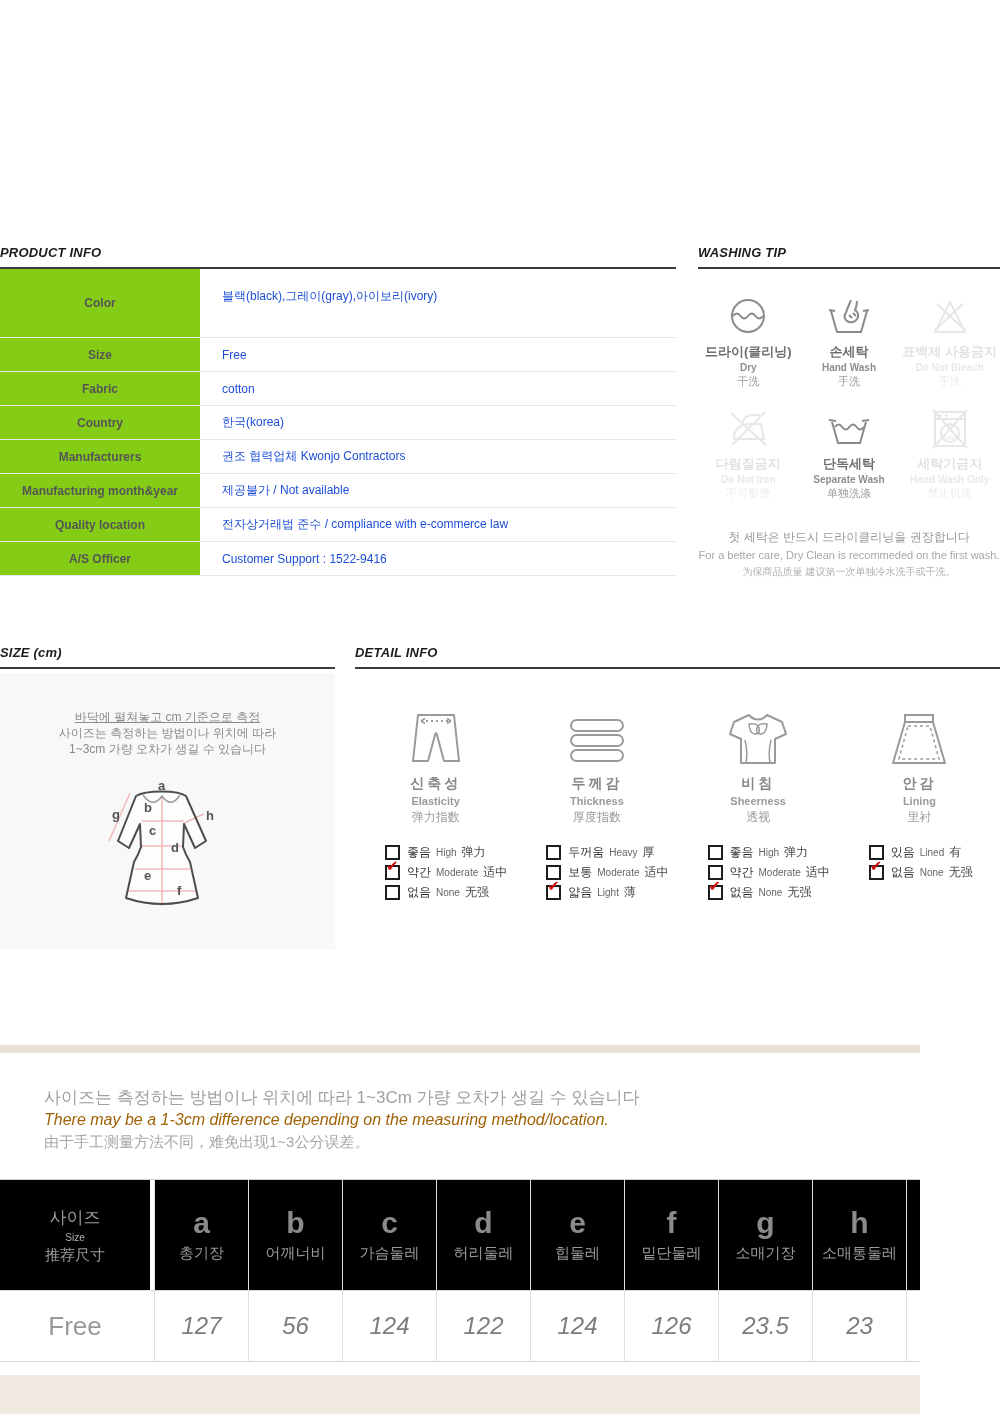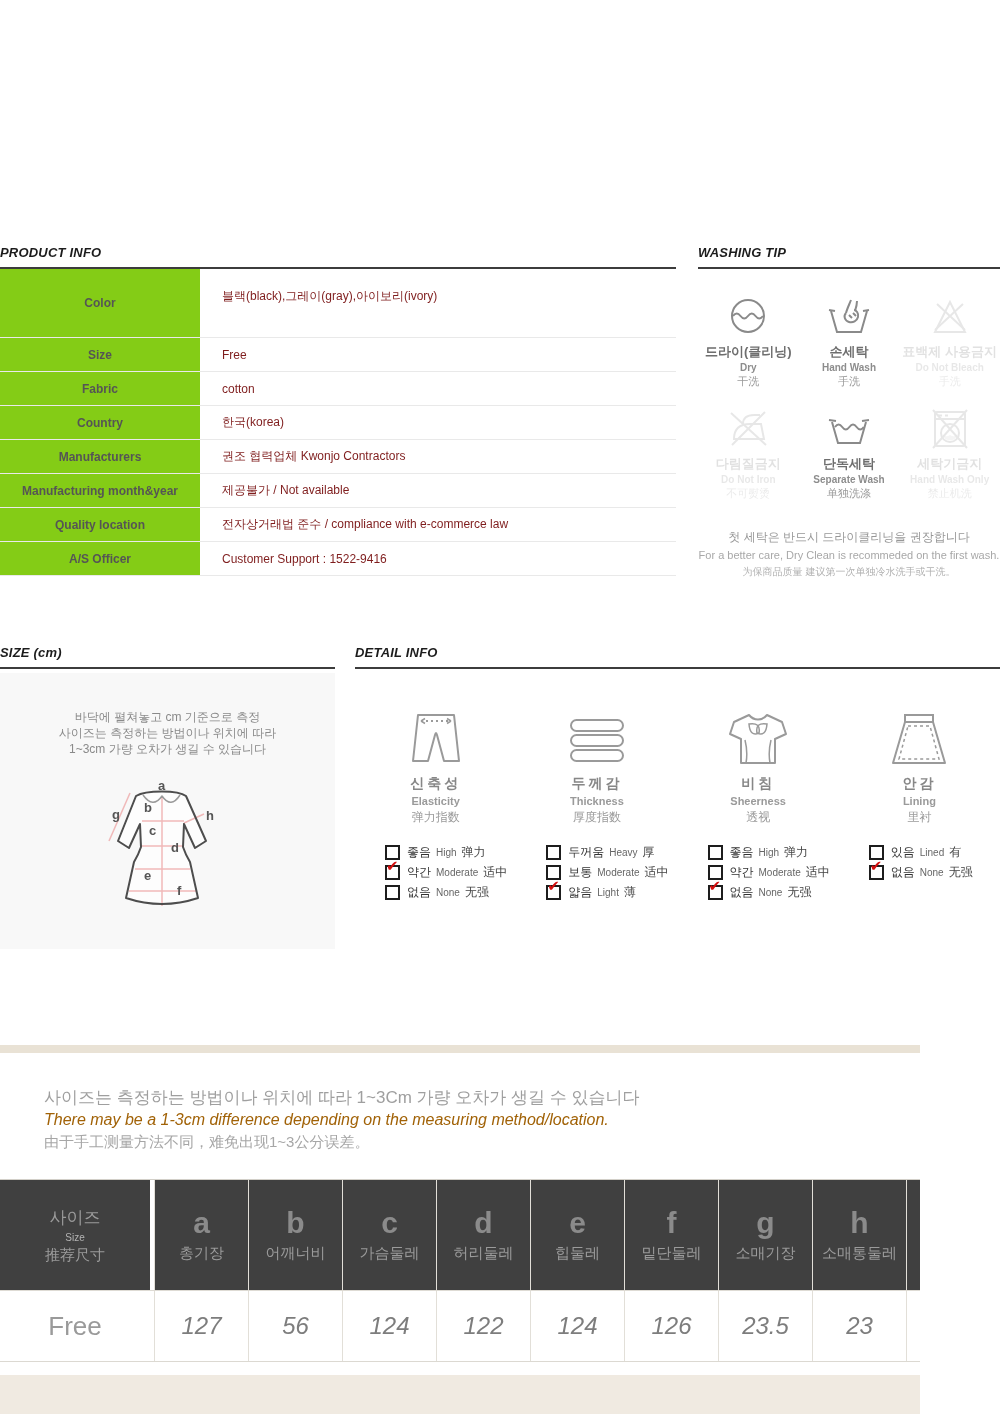--- a/index.html
+++ b/index.html
@@ -8,41 +8,41 @@
 
   .sec{position:absolute;}
   .sec-title{font-style:italic;font-weight:bold;font-size:13px;color:#1c1c1c;
     border-bottom:2px solid #3c3c3c;padding-bottom:7px;letter-spacing:.2px;}
 
   
   .pi-row{display:flex;border-bottom:1px solid #e9e9e9;height:33px;}
   .pi-row.tall{height:68px;}
   .pi-label{width:200px;flex:none;background:#84cc16;display:flex;align-items:center;
     justify-content:center;font-weight:bold;font-size:12px;color:#555;text-align:center;}
-  .pi-value{flex:1;display:flex;align-items:center;padding-left:22px;font-size:12px;color:#7f1d1d;background:#fff;}
+  .pi-value{flex:1;display:flex;align-items:center;padding-left:22px;font-size:12px;color:#1d4ed8;background:#fff;}
   .pi-row.tall .pi-value{align-items:flex-start;padding-top:19px;}
 
   
   .wt-grid{display:grid;grid-template-columns:repeat(3,1fr);row-gap:8px;margin-top:26px;}
   .wt-cell{text-align:center;height:104px;color:#8a8a8a;}
   .wt-cell svg{display:block;margin:0 auto 4px;}
   .wt-ko{font-size:13px;font-weight:bold;color:#6e6e6e;}
   .wt-en{font-size:10px;font-weight:bold;color:#8d8d8d;margin-top:1px;}
   .wt-cn{font-size:11px;color:#9a9a9a;margin-top:1px;}
   .wt-cell.dimmed{opacity:.2;}
   .wt-note{text-align:center;margin-top:18px;}
   .wt-note .n1{font-size:12px;color:#979797;margin-bottom:3px;}
   .wt-note .n2{font-size:11px;color:#a8a8a8;margin-bottom:4px;}
   .wt-note .n3{font-size:10px;color:#b1b1b1;}
 
   
   .size-box{background:#f8f8f8;height:276px;margin-top:4px;text-align:center;
     padding-top:36px;box-sizing:border-box;}
   .sg{font-size:12px;color:#8a8a8a;line-height:16px;}
-  .sg.u{}
+  .sg.u{text-decoration:underline;}
   .dress-wrap{margin-top:10px;}
 
   
   .di-grid{display:grid;grid-template-columns:repeat(4,1fr);margin-top:36px;}
   .di-col{text-align:center;color:#9a9a9a;}
   .di-icon{height:62px;display:flex;align-items:flex-end;justify-content:center;margin-bottom:8px;}
   .di-ko{font-size:14px;font-weight:bold;color:#878787;letter-spacing:3px;}
   .di-en{font-size:11px;font-weight:bold;color:#9a9a9a;margin-top:2px;}
   .di-cn{font-size:12px;color:#9a9a9a;margin-top:2px;}
   .di-opts{margin-top:16px;padding-left:30px;text-align:left;}
@@ -55,21 +55,21 @@
   .ocn{font-size:12px;color:#444;}
 
   
   .bottom{position:absolute;left:0;top:1045px;width:920px;height:369px;background:#fff;}
   .strip-top{height:8px;background:#e9e2d5;}
   .notice{margin:34px 0 0 44px;}
   .nt1{font-size:17px;color:#9f9f9f;line-height:22px;}
   .nt2{font-size:16px;font-style:italic;color:#a16207;line-height:22px;}
   .nt3{font-size:15px;color:#a6a6a6;line-height:22px;}
   .schart{margin-top:26px;border-top:1px solid #d2cfc8;border-bottom:1px solid #dcd9d2;}
-  .sc-head{display:flex;height:110px;background:#404040;}
+  .sc-head{display:flex;height:110px;background:#000000;}
   .sc-body{display:flex;height:70px;background:#fff;border-top:1px solid #dedbd4;}
   .sc-sizecol{width:150px;flex:none;display:flex;flex-direction:column;align-items:center;justify-content:center;border-right:1px solid #e2dfd8;}
   .sc-gap{width:4px;flex:none;background:#fff;}
   .sc-col{width:93px;flex:none;display:flex;flex-direction:column;align-items:center;justify-content:center;border-left:1px solid #e2dfd8;}
   .sc-fill{flex:1;border-left:1px solid #e2dfd8;}
   .letter-big{font-size:30px;font-weight:bold;color:#8b8b8b;line-height:30px;}
   .letter-label{font-size:15px;color:#9b9b9b;margin-top:6px;}
   .sc-size-ko{font-size:17px;color:#9b9b9b;}
   .sc-size-en{font-size:10px;color:#b3b3b3;margin:3px 0;}
   .sc-size-cn{font-size:15px;color:#9b9b9b;}

